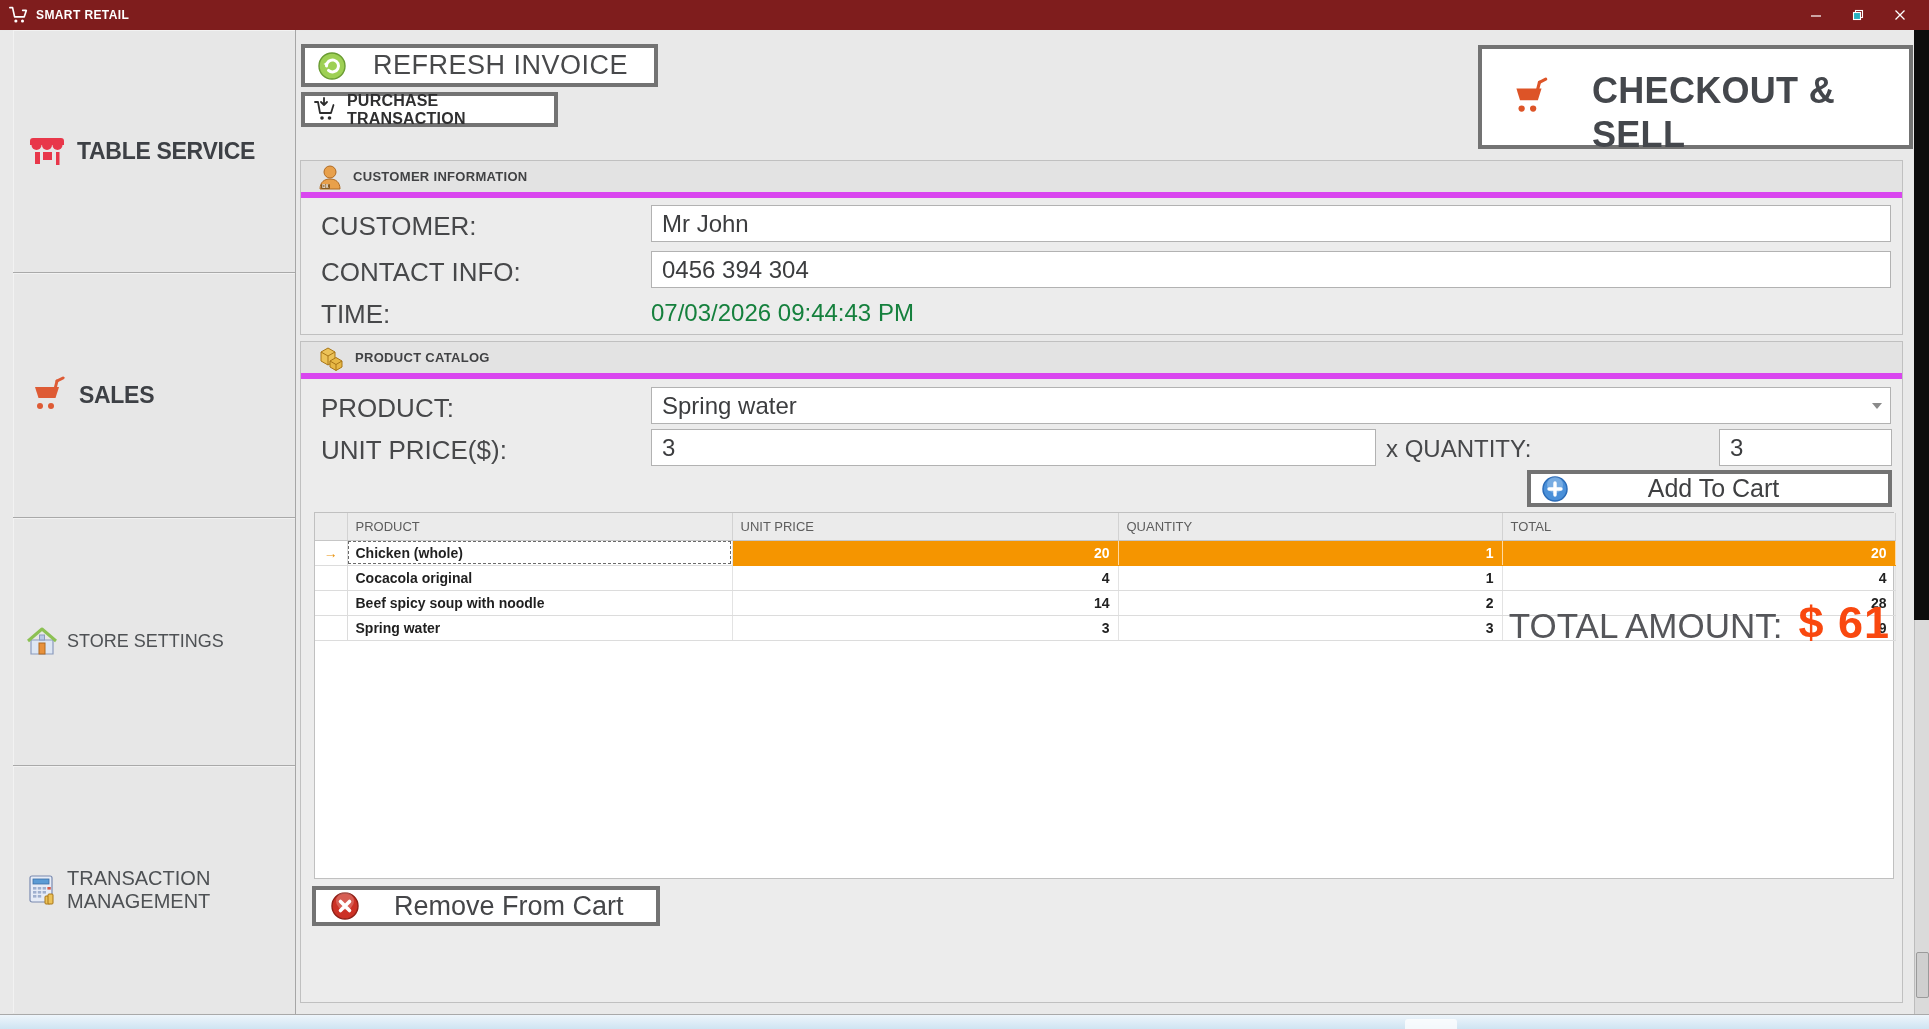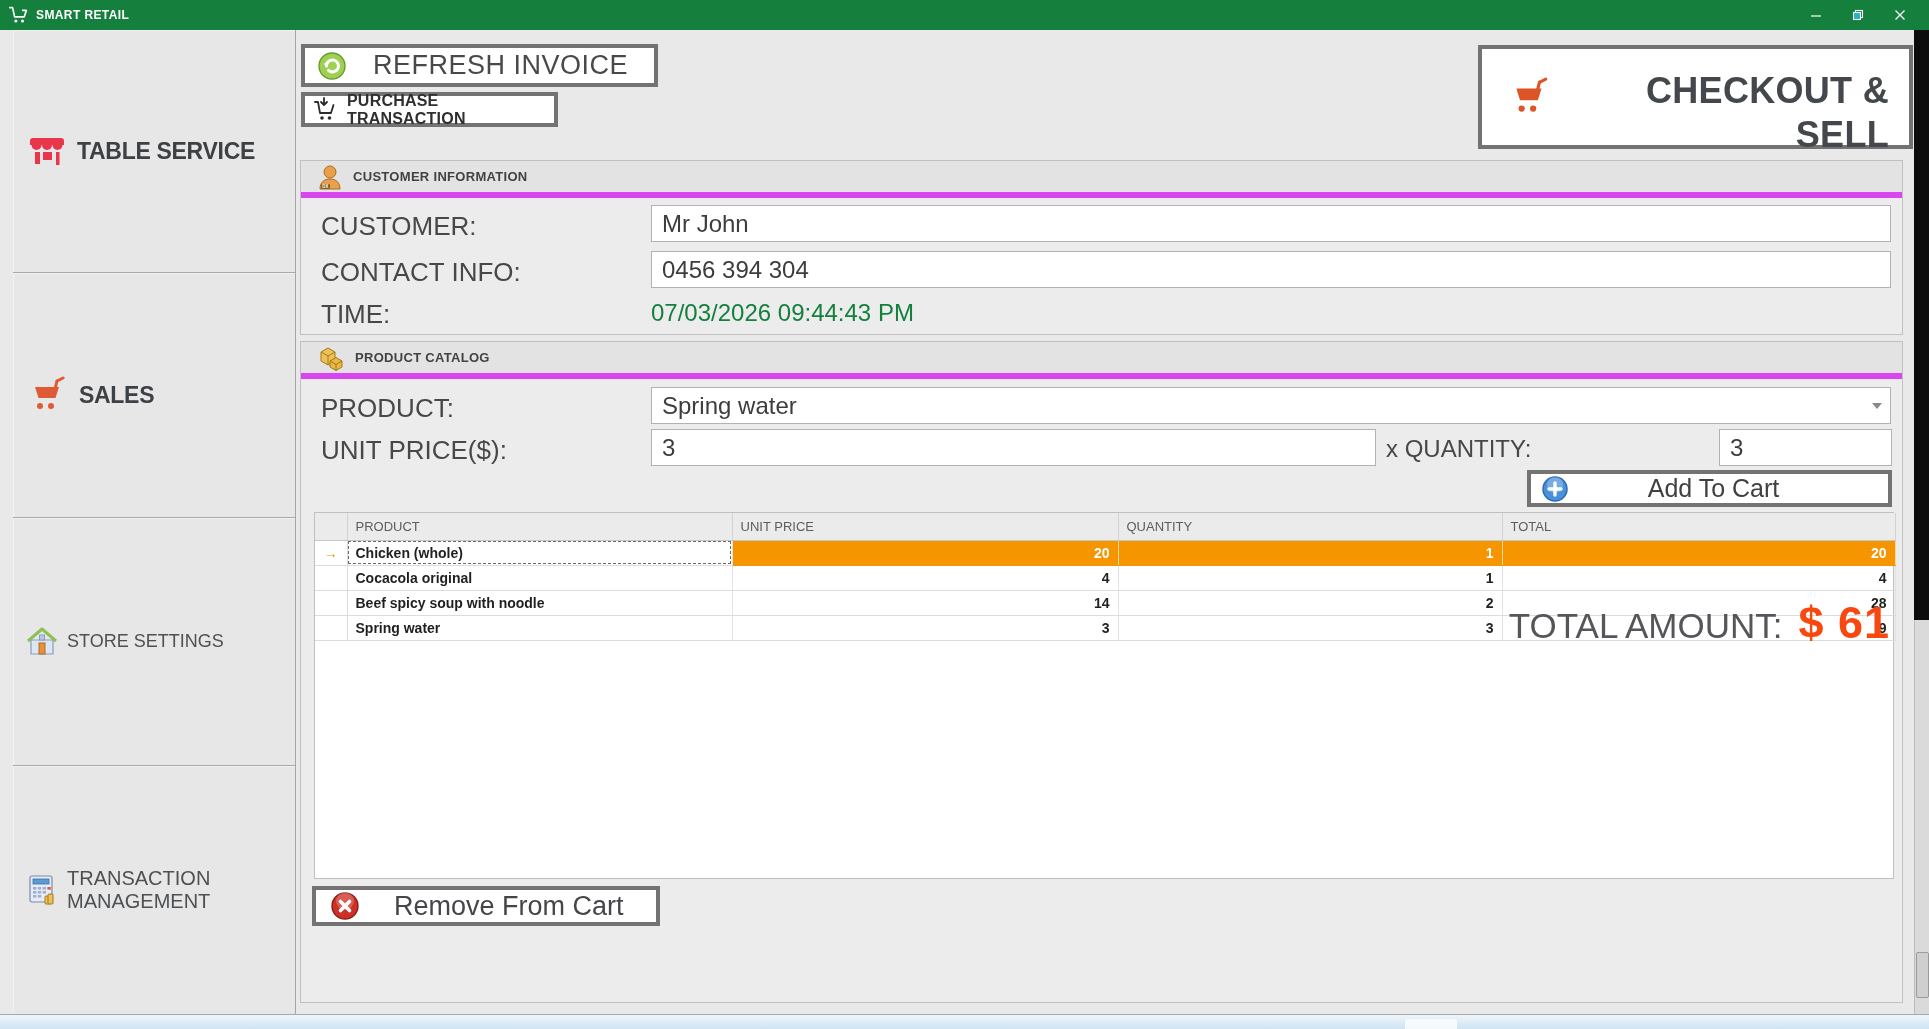--- a/index.html
+++ b/index.html
@@ -7,21 +7,21 @@
   body {
     font-family:"Liberation Sans", sans-serif;
     background:#e9e9e9;
     position:relative;
   }
   .abs { position:absolute; }
 
   
   .titlebar {
     left:0; top:0; width:1929px; height:30px;
-    background:#15803d;
+    background:#7f1d1d;
     display:flex; align-items:center;
     color:#fff;
   }
   .titlebar .app-icon { margin-left:8px; width:22px; height:22px; }
   .titlebar .app-title {
     margin-left:6px; font-size:12px; font-weight:bold; letter-spacing:.4px;
   }
   .win-controls { position:absolute; right:8px; top:0; height:30px; display:flex; }
   .win-btn { width:42px; height:30px; display:flex; align-items:center; justify-content:center; cursor:default; }
   .win-btn svg { display:block; }
@@ -66,21 +66,21 @@
   }
 
   .refresh-btn { left:301px; top:44px; width:357px; height:43px; padding-left:12px; gap:26px; }
   .refresh-btn .lbl { font-size:27px; color:#48494b; letter-spacing:.5px; }
 
   .purchase-btn { left:301px; top:92px; width:257px; height:35px; padding-left:8px; gap:8px; }
   .purchase-btn .lbl { font-size:16px; font-weight:bold; color:#2f2f30; letter-spacing:.2px; }
 
   .checkout-btn { left:1478px; top:45px; width:435px; height:104px; padding-left:26px; gap:40px; }
   .checkout-btn .lbl {
-    font-size:36px; font-weight:bold; color:#44474c; text-align:right;
+    font-size:36px; font-weight:bold; color:#44474c; text-align:left;
     line-height:44px; flex:1; margin-right:20px; letter-spacing:.3px;margin-top:32px;
   }
 
   .addcart-btn { left:1527px; top:470px; width:365px; height:37px; padding-left:10px; }
   .addcart-btn .lbl { flex:1; text-align:center; font-size:25px; color:#3f4042; margin-right:30px; }
 
   .remove-btn { left:312px; top:886px; width:348px; height:40px; padding-left:14px; gap:34px; }
   .remove-btn .lbl { font-size:27px; color:#454649; }
 
   

